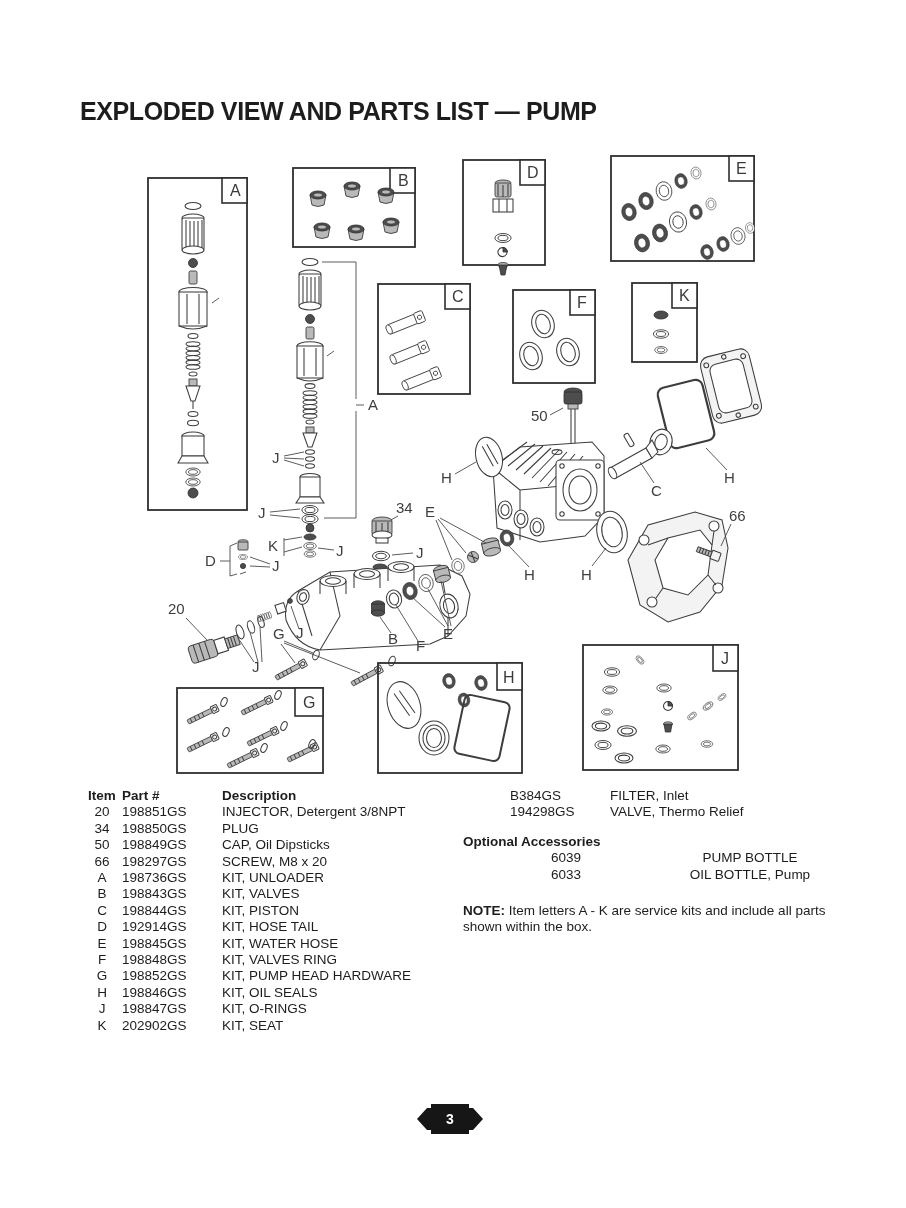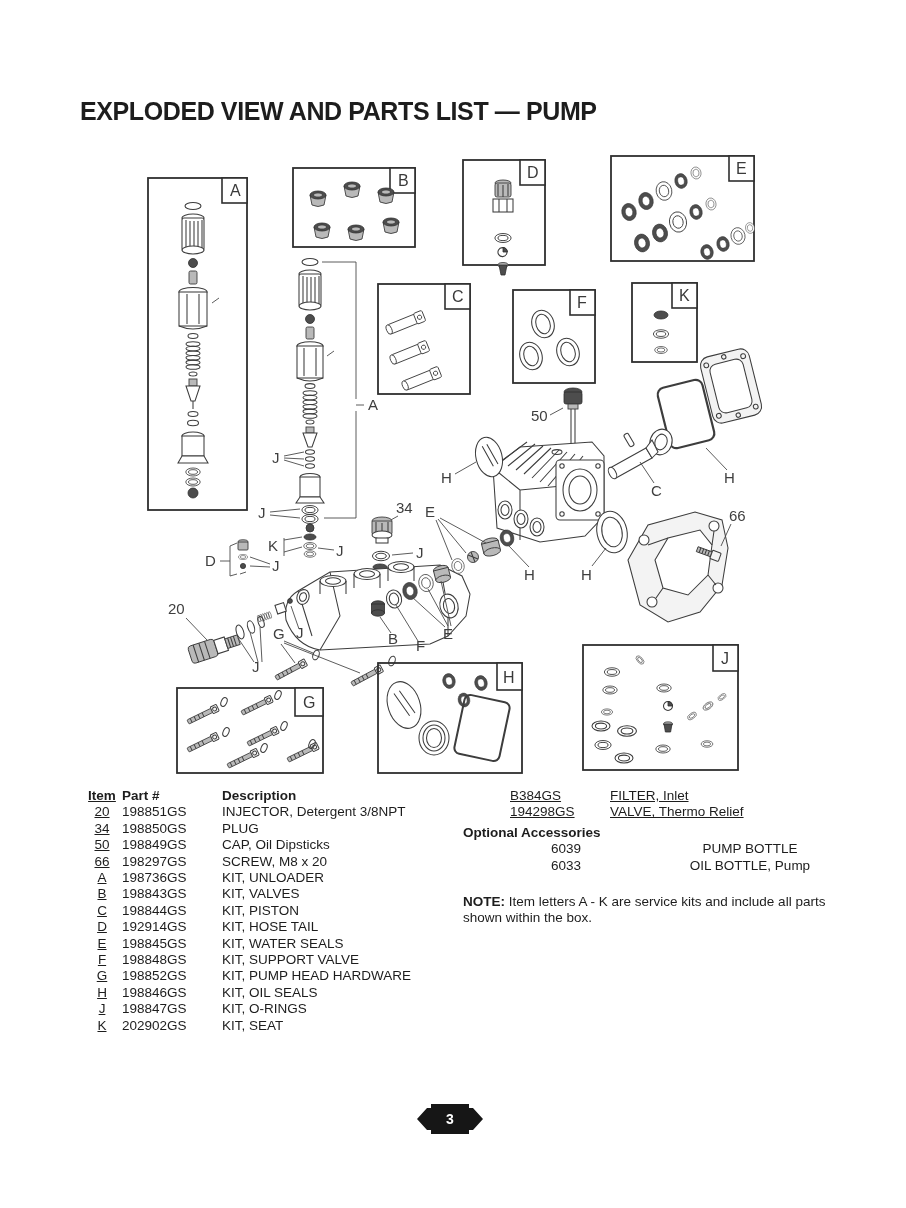--- a/index.html
+++ b/index.html
@@ -15,30 +15,30 @@
   .cal{font-family:"Liberation Sans",sans-serif;font-size:15px;fill:#3f3f3f;}
   .ln{stroke:#3d3d3d;fill:none;stroke-width:1.05;}
   .ld{stroke:#4a4a4a;fill:none;stroke-width:0.9;}
   .fw{fill:#fff;stroke:#3d3d3d;stroke-width:1.05;}
   .fl{fill:#f3f3f3;stroke:#3d3d3d;stroke-width:1.05;}
   .fg{fill:#b9b9b9;stroke:#3d3d3d;stroke-width:0.9;}
   .fd{fill:#4d4d4d;stroke:#2e2e2e;stroke-width:0.8;}
   
   #parts{position:absolute;left:82px;top:788px;width:380px;font-size:13.5px;line-height:16.4px;}
   .prow{display:grid;grid-template-columns:40px 100px auto;}
-  .prow .c-item{text-align:center;text-decoration:underline;}
+  .prow .c-item{text-align:center;}
   .phead{font-weight:bold;}
   .phead .c-item{text-align:center;}
   
   #rightcol{position:absolute;left:463px;top:788px;width:412px;font-size:13.5px;line-height:16.4px;}
   .rhead{font-weight:bold;}
-  .rrow{display:grid;grid-template-columns:47px 100px auto;text-decoration:underline;}
+  .rrow{display:grid;grid-template-columns:47px 100px auto;}
   .rrow2{display:grid;grid-template-columns:44px 118px auto;text-align:center;}
   .rrow .pad,.rrow2 .pad{}
-  #optional{margin-top:4px;}
+  #optional{margin-top:13px;}
   #note{margin-top:20px;width:402px;}
   #note b{font-weight:bold;}
   
   #badge{position:absolute;left:417px;top:1104px;width:66px;height:30px;}
   #badge text{font-family:"Liberation Sans",sans-serif;font-size:14px;font-weight:bold;fill:#fff;}
 </style>
 </head>
 <body>
 
 <div id="page">
@@ -578,26 +578,26 @@
         <span>KIT, PISTON</span>
       </div>
     <div class="prow">
         <span class="c-item">D</span>
         <span>192914GS</span>
         <span>KIT, HOSE TAIL</span>
       </div>
     <div class="prow">
         <span class="c-item">E</span>
         <span>198845GS</span>
-        <span>KIT, WATER SEALS</span>
+        <span>KIT, WATER HOSE</span>
       </div>
     <div class="prow">
         <span class="c-item">F</span>
         <span>198848GS</span>
-        <span>KIT, SUPPORT VALVE</span>
+        <span>KIT, VALVES RING</span>
       </div>
     <div class="prow">
         <span class="c-item">G</span>
         <span>198852GS</span>
         <span>KIT, PUMP HEAD HARDWARE</span>
       </div>
     <div class="prow">
         <span class="c-item">H</span>
         <span>198846GS</span>
         <span>KIT, OIL SEALS</span>

